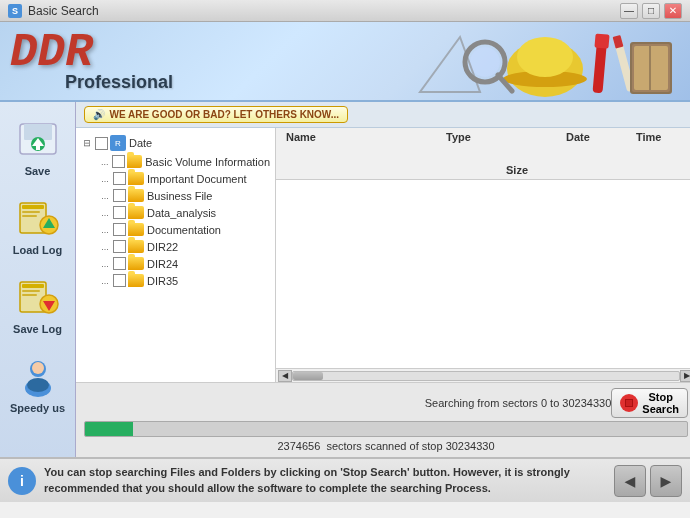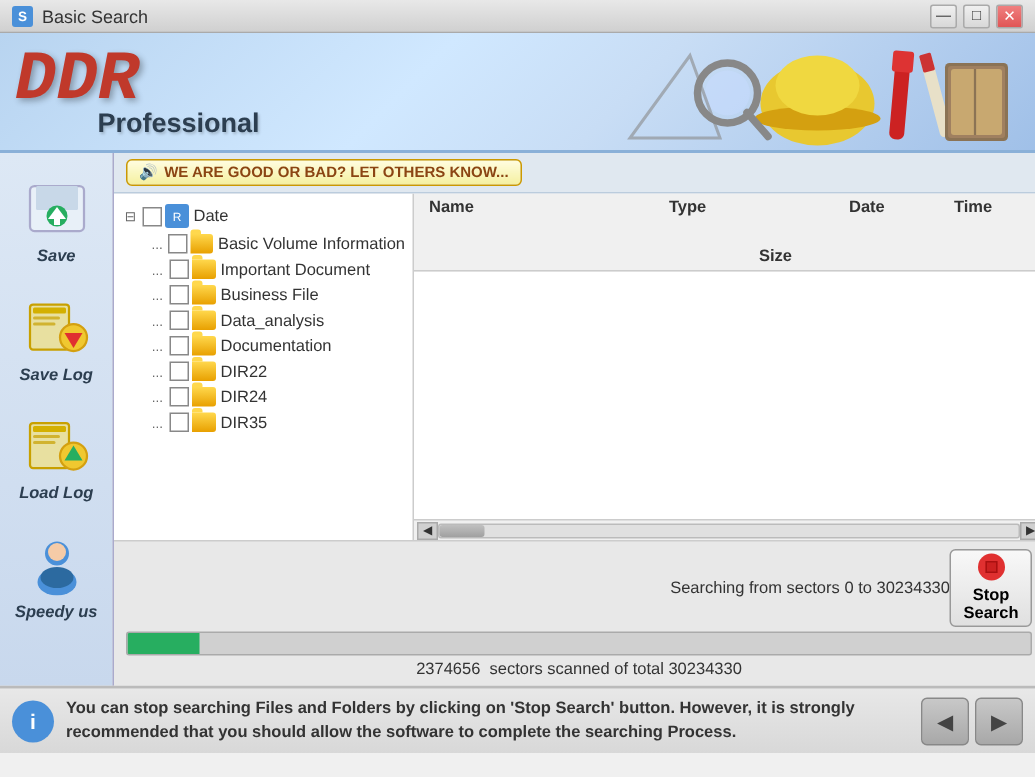--- a/index.html
+++ b/index.html
@@ -104,21 +104,20 @@
     
     .sidebar {
       width: 85px;
       background: linear-gradient(to bottom, #dde8f5, #c8d8ed);
       border-right: 1px solid #aac;
       display: flex;
       flex-direction: column;
       align-items: center;
       padding: 5px 0;
       gap: 2px;
-      font-style: italic;
     }
     .sidebar-btn {
       width: 75px;
       display: flex;
       flex-direction: column;
       align-items: center;
       padding: 6px 3px;
       cursor: pointer;
       border-radius: 4px;
       border: 1px solid transparent;
@@ -319,21 +318,20 @@
       display: flex;
       align-items: center;
       gap: 4px;
       background: linear-gradient(to bottom, #f8f8f8, #e0e0e0);
       border: 1px solid #999;
       border-radius: 4px;
       padding: 2px 8px;
       cursor: pointer;
       font-size: 11px;
       font-weight: bold;
-      flex-direction: column;
     }
     .stop-circle {
       width: 18px; height: 18px;
       background: #e03030;
       border-radius: 50%;
       display: flex; align-items: center; justify-content: center;
     }
     .stop-square {
       width: 8px; height: 8px;
       background: #cc2020;
@@ -456,48 +454,48 @@
         <svg class="icon-svg" viewBox="0 0 44 44">
 
           <rect x="4" y="8" width="36" height="30" rx="3" fill="#e8f0f8" stroke="#aac" stroke-width="1.5"></rect>
           <rect x="8" y="8" width="28" height="16" rx="1" fill="#c8d8e8"></rect>
           <circle cx="22" cy="28" r="7" fill="#27ae60"></circle>
           <polygon points="22,22 28,30 16,30" fill="white"></polygon>
           <rect x="20" y="30" width="4" height="4" fill="white"></rect>
         </svg>
       </div>
       <span class="sidebar-label">Save</span>
+    </div>
+
+    <div class="sidebar-btn">
+      <div class="sidebar-icon">
+        <svg class="icon-svg" viewBox="0 0 44 44">
+          <rect x="4" y="8" width="26" height="30" rx="2" fill="#e8e0a0" stroke="#c8a000" stroke-width="1.5"></rect>
+          <rect x="6" y="10" width="22" height="4" rx="1" fill="#d4b000"></rect>
+          <rect x="6" y="16" width="18" height="2" rx="1" fill="#c8a000" opacity="0.7"></rect>
+          <rect x="6" y="20" width="15" height="2" rx="1" fill="#c8a000" opacity="0.7"></rect>
+          <circle cx="33" cy="30" r="9" fill="#f0c830" stroke="#d4a010" stroke-width="1.5"></circle>
+          <polygon points="33,23 39,33 27,33" fill="#27ae60"></polygon>
+        </svg>
+      </div>
+      <span class="sidebar-label">Load Log</span>
     </div>
 
     <div class="sidebar-btn">
       <div class="sidebar-icon">
         <svg class="icon-svg" viewBox="0 0 44 44">
           <rect x="4" y="8" width="26" height="30" rx="2" fill="#e8e0a0" stroke="#c8a000" stroke-width="1.5"></rect>
           <rect x="6" y="10" width="22" height="4" rx="1" fill="#d4b000"></rect>
           <rect x="6" y="16" width="18" height="2" rx="1" fill="#c8a000" opacity="0.7"></rect>
           <rect x="6" y="20" width="15" height="2" rx="1" fill="#c8a000" opacity="0.7"></rect>
           <circle cx="33" cy="30" r="9" fill="#f0c830" stroke="#d4a010" stroke-width="1.5"></circle>
           <polygon points="33,37 27,27 39,27" fill="#e03030"></polygon>
         </svg>
       </div>
       <span class="sidebar-label">Save Log</span>
-    </div>
-
-    <div class="sidebar-btn">
-      <div class="sidebar-icon">
-        <svg class="icon-svg" viewBox="0 0 44 44">
-          <rect x="4" y="8" width="26" height="30" rx="2" fill="#e8e0a0" stroke="#c8a000" stroke-width="1.5"></rect>
-          <rect x="6" y="10" width="22" height="4" rx="1" fill="#d4b000"></rect>
-          <rect x="6" y="16" width="18" height="2" rx="1" fill="#c8a000" opacity="0.7"></rect>
-          <rect x="6" y="20" width="15" height="2" rx="1" fill="#c8a000" opacity="0.7"></rect>
-          <circle cx="33" cy="30" r="9" fill="#f0c830" stroke="#d4a010" stroke-width="1.5"></circle>
-          <polygon points="33,23 39,33 27,33" fill="#27ae60"></polygon>
-        </svg>
-      </div>
-      <span class="sidebar-label">Load Log</span>
     </div>
 
     <div class="sidebar-btn">
       <div class="sidebar-icon">
         <svg class="icon-svg" viewBox="0 0 44 44">
 
           <circle cx="22" cy="16" r="8" fill="#4a90d9"></circle>
           <ellipse cx="22" cy="35" rx="13" ry="9" fill="#4a90d9"></ellipse>
           <circle cx="22" cy="15" r="6" fill="#f5cba7"></circle>
           <ellipse cx="22" cy="32" rx="11" ry="7" fill="#2c6aa0"></ellipse>
@@ -609,21 +607,21 @@
           </div>
           <span>Stop<br>Search</span>
         </button>
       </div>
       <div class="progress-bar-row">
         <div class="progress-bar-track">
           <div class="progress-bar-fill"></div>
         </div>
       </div>
       <div class="progress-count">
-        <span>2374656</span>&nbsp;&nbsp;<span>sectors scanned of total</span>&nbsp;<span>30234330</span>
+        <span>2374656</span>&nbsp;&nbsp;<span>sectors scanned of stop</span>&nbsp;<span>30234330</span>
       </div>
     </div>
 
   </div>
 </div>
 
 <div class="status-bar">
   <div class="status-icon">i</div>
   <span class="status-text">You can stop searching Files and Folders by clicking on 'Stop Search' button. However, it is strongly recommended that you should allow the software to complete the searching Process.</span>
   <div class="nav-btns">

